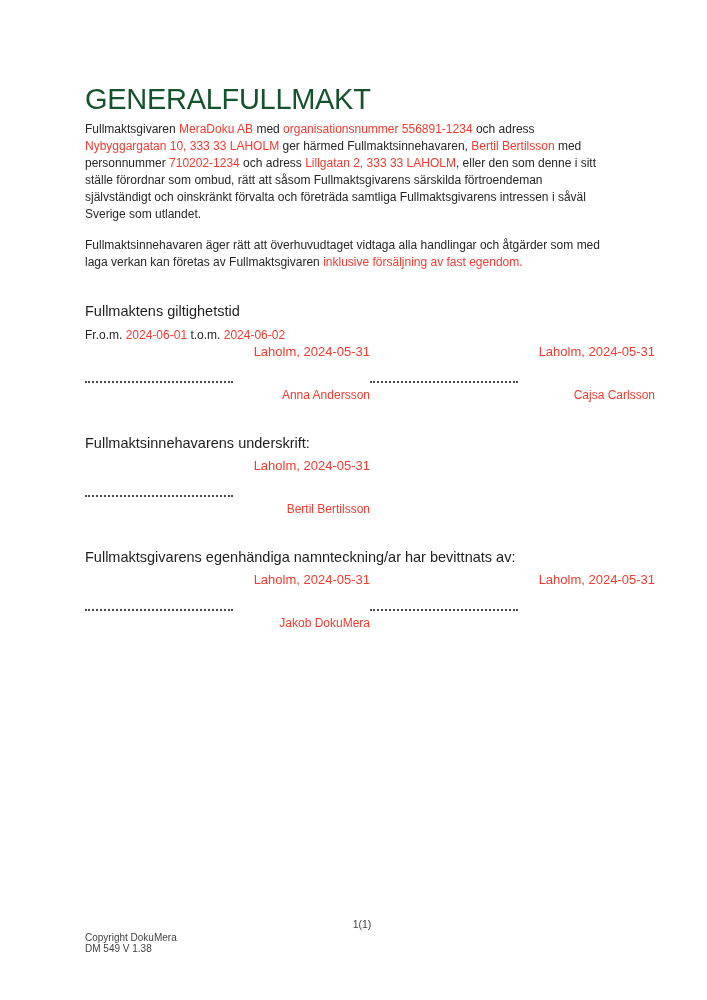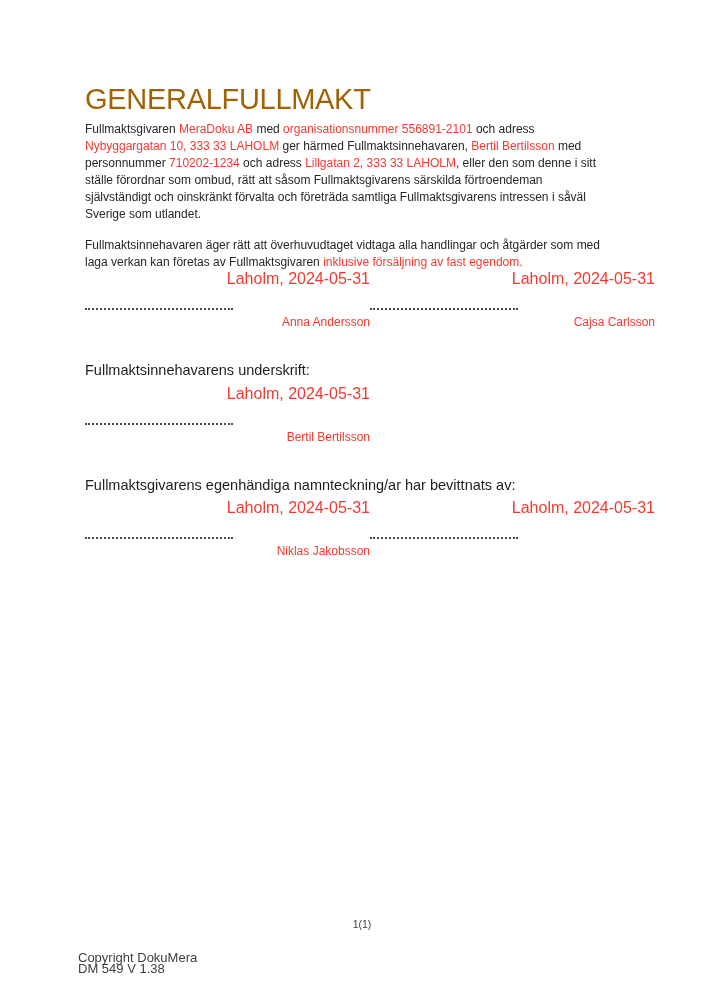--- a/index.html
+++ b/index.html
@@ -11,21 +11,21 @@
     color:var(--ink,#222222);
     overflow:hidden;
     box-sizing:border-box;
   }
   .content{padding:84px 20px 0 85px;}
   h1{
     margin:0 0 7px 0;
     font-size:29px;
     font-weight:400;
     letter-spacing:-0.3px;
-    color:#a16207;
+    color:#14532d;
     line-height:1.05;
   }
   .body{
     margin:0;
     font-size:12px;
     line-height:17px;
     max-width:606px;
     white-space:pre-wrap;
     color:#262626;
   }
@@ -34,65 +34,68 @@
     font-size:14.5px;
     font-weight:400;
     color:#1e1e1e;
     margin:31px 0 6px 0;
     line-height:1.25;
   }
   .red{color:var(--red,#f23a30);text-align:right;}
   .sig-row{display:flex;}
   .sig-block{width:285px;}
   .place-date{
-    font-size:16px;
+    font-size:13px;
     line-height:15px;
     margin-bottom:22px;
   }
   .dotline{
     width:148px;
     height:0;
     border-bottom:2px dotted #4a4a4a;
     margin-bottom:5px;
   }
   .sig-name{font-size:12px;line-height:15px;}
   .page-number{
     position:absolute;
     top:918px;left:17px;right:0;
     text-align:center;
     font-size:10.5px;
     color:#3f3f3f;
   }
   .copyright{
     position:absolute;
-    top:932px;left:78px;
-    font-size:13px;
+    top:932px;left:85px;
+    font-size:10px;
     line-height:11px;
     color:#3f3f3f;
-    margin-top:20px;
   }
 </style>
 </head>
 <body>
 
 <div class="page">
   <div class="content">
 
     <h1>GENERALFULLMAKT</h1>
 
-    <p class="body"><span>Fullmaktsgivaren </span><span class="red">MeraDoku AB</span><span> med </span><span class="red">organisationsnummer 556891-2101</span><span> och adress
+    <p class="body"><span>Fullmaktsgivaren </span><span class="red">MeraDoku AB</span><span> med </span><span class="red">organisationsnummer 556891-1234</span><span> och adress
 </span><span class="red">Nybyggargatan 10, 333 33 LAHOLM</span><span> ger härmed Fullmaktsinnehavaren, </span><span class="red">Bertil Bertilsson</span><span> med
 personnummer </span><span class="red">710202-1234</span><span> och adress </span><span class="red">Lillgatan 2, 333 33 LAHOLM</span><span>, eller den som denne i sitt
 ställe förordnar som ombud, rätt att såsom Fullmaktsgivarens särskilda förtroendeman
 självständigt och oinskränkt förvalta och företräda samtliga Fullmaktsgivarens intressen i såväl
 Sverige som utlandet.</span></p>
 
     <p class="body para-gap"><span>Fullmaktsinnehavaren äger rätt att överhuvudtaget vidtaga alla handlingar och åtgärder som med
 laga verkan kan företas av Fullmaktsgivaren </span><span class="red">inklusive försäljning av fast egendom.</span></p>
 
+    <section>
+      <h2>Fullmaktens giltighetstid</h2>
+      <p class="body"><span>Fr.o.m. </span><span class="red">2024-06-01</span><span> t.o.m. </span><span class="red">2024-06-02</span></p>
+    </section>
 
     <section>
       <div class="sig-row">
         <div class="sig-block">
           <div class="place-date red">Laholm, 2024-05-31</div>
           <div class="dotline"></div>
           <div class="sig-name red">Anna Andersson</div>
         </div>
         <div class="sig-block">
           <div class="place-date red">Laholm, 2024-05-31</div>
@@ -112,21 +115,21 @@
         </div>
       </div>
     </section>
 
     <section>
       <h2>Fullmaktsgivarens egenhändiga namnteckning/ar har bevittnats av:</h2>
       <div class="sig-row">
         <div class="sig-block">
           <div class="place-date red">Laholm, 2024-05-31</div>
           <div class="dotline"></div>
-          <div class="sig-name red">Niklas Jakobsson</div>
+          <div class="sig-name red">Jakob DokuMera</div>
         </div>
         <div class="sig-block">
           <div class="place-date red">Laholm, 2024-05-31</div>
           <div class="dotline"></div>
         </div>
       </div>
     </section>
 
   </div>
 

